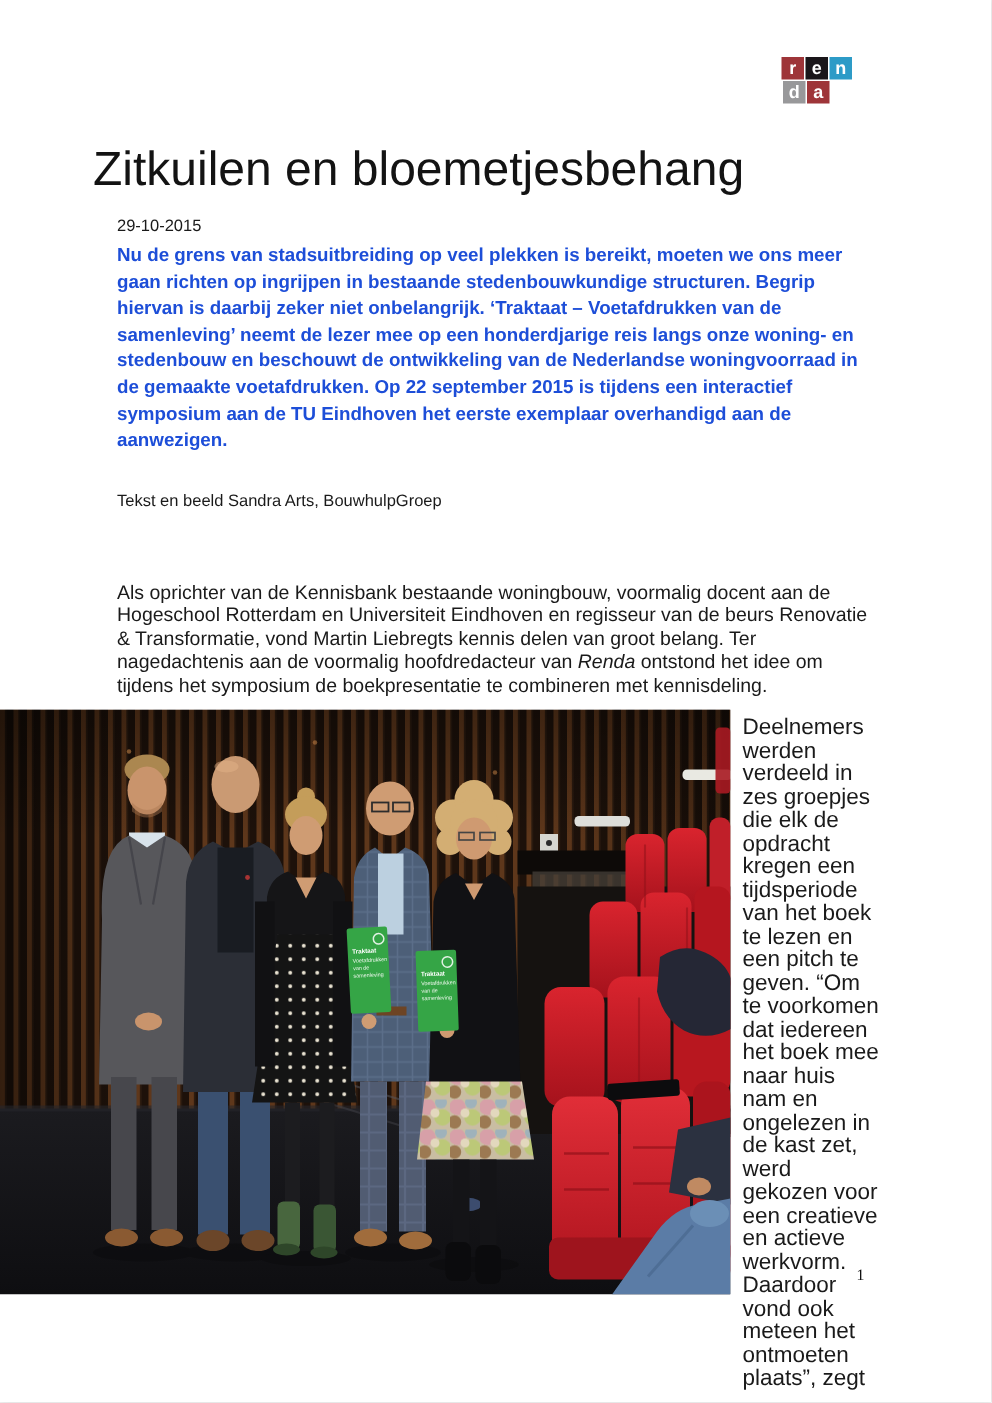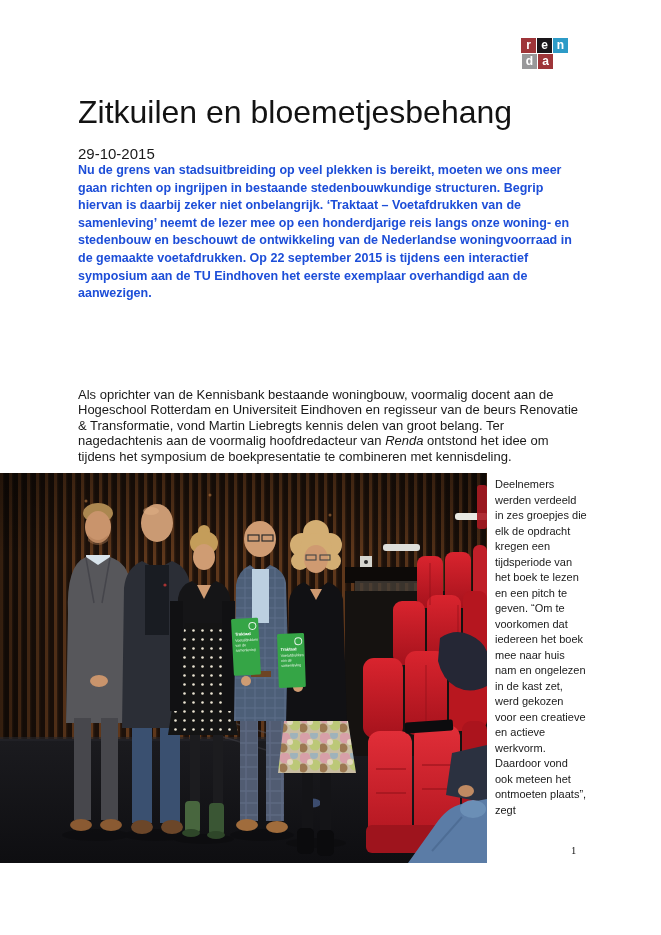--- a/index.html
+++ b/index.html
@@ -12,31 +12,31 @@
   .logo-row{display:flex;gap:1px;margin-bottom:1px;}
   .logo-row.second{margin-left:1px;}
   .tile{
     width:15px;height:15px;display:flex;align-items:center;justify-content:center;
     color:#fff;font-weight:bold;font-size:12px;line-height:15px;padding-bottom:1px;box-sizing:border-box;
   }
   .tile-r,.tile-a{background:#9e3539;}
   .tile-e{background:#1a161a;}
   .tile-n{background:#2d9bc7;}
   .tile-d{background:#98989a;}
-  .title{position:absolute;left:78px;top:95px;font-size:32px;line-height:1.1;color:#131313;white-space:nowrap;}
-  .date{position:absolute;left:78px;top:145px;font-size:15px;}
+  .title{position:absolute;left:62px;top:95px;font-size:32px;line-height:1.1;color:#131313;white-space:nowrap;}
+  .date{position:absolute;left:78px;top:145px;font-size:11px;}
   .intro{
     position:absolute;left:78px;top:162px;width:510px;
     font-size:12.5px;line-height:17.6px;font-weight:bold;color:#1d4ed8;
   }
   .byline{position:absolute;left:78px;top:328px;font-size:11px;}
   .bodytext{position:absolute;left:78px;top:387px;width:508px;font-size:13px;line-height:15.4px;}
   .bodytext .it{font-style:italic;}
   .photo{position:absolute;left:0;top:473px;width:487px;height:390px;}
-  .sidebar{position:absolute;left:495px;top:477px;width:92px;font-size:11px;line-height:15.5px;}
+  .sidebar{position:absolute;left:495px;top:477px;width:92px;font-size:15px;line-height:15.5px;}
   .pagenum{position:absolute;left:571px;top:845px;font-size:10.5px;font-family:"Liberation Serif",serif;color:#111;}
 </style>
 </head>
 <body>
 
 <div class="page">
 
   <div class="logo">
     <div class="logo-row">
       <span class="tile tile-r">r</span>
@@ -45,20 +45,21 @@
     </div>
     <div class="logo-row second">
       <span class="tile tile-d">d</span>
       <span class="tile tile-a">a</span>
     </div>
   </div>
 
   <h1 class="title" style="margin:0;font-weight:normal;">Zitkuilen en bloemetjesbehang</h1>
   <div class="date">29-10-2015</div>
   <div class="intro">Nu de grens van stadsuitbreiding op veel plekken is bereikt, moeten we ons meer gaan richten op ingrijpen in bestaande stedenbouwkundige structuren. Begrip hiervan is daarbij zeker niet onbelangrijk. ‘Traktaat – Voetafdrukken van de samenleving’ neemt de lezer mee op een honderdjarige reis langs onze woning- en stedenbouw en beschouwt de ontwikkeling van de Nederlandse woningvoorraad in de gemaakte voetafdrukken. Op 22 september 2015 is tijdens een interactief symposium aan de TU Eindhoven het eerste exemplaar overhandigd aan de aanwezigen.</div>
+  <div class="byline">Tekst en beeld Sandra Arts, BouwhulpGroep</div>
 
   <div class="bodytext"><span>Als oprichter van de Kennisbank bestaande woningbouw, voormalig docent aan de Hogeschool Rotterdam en Universiteit Eindhoven en regisseur van de beurs Renovatie &amp; Transformatie, vond Martin Liebregts kennis delen van groot belang. Ter nagedachtenis aan de voormalig hoofdredacteur van </span><span class="it">Renda</span><span> ontstond het idee om tijdens het symposium de boekpresentatie te combineren met kennisdeling.</span></div>
 
   <svg class="photo" viewBox="0 0 487 390" width="487" height="390" xmlns="http://www.w3.org/2000/svg">
     <defs>
       <pattern id="slats" width="9" height="16" patternUnits="userSpaceOnUse">
         <rect width="9" height="16" fill="#1d110a"></rect>
         <rect width="3.4" height="16" fill="#5e371b"></rect>
         <rect x="3.4" width="1" height="16" fill="#2b1a0f"></rect>
       </pattern>

